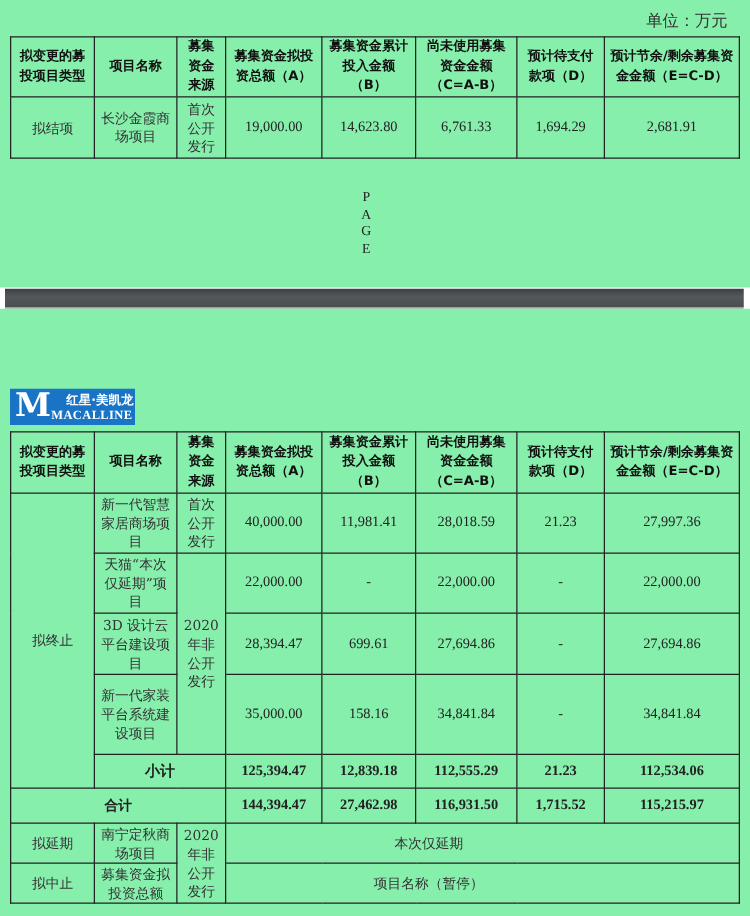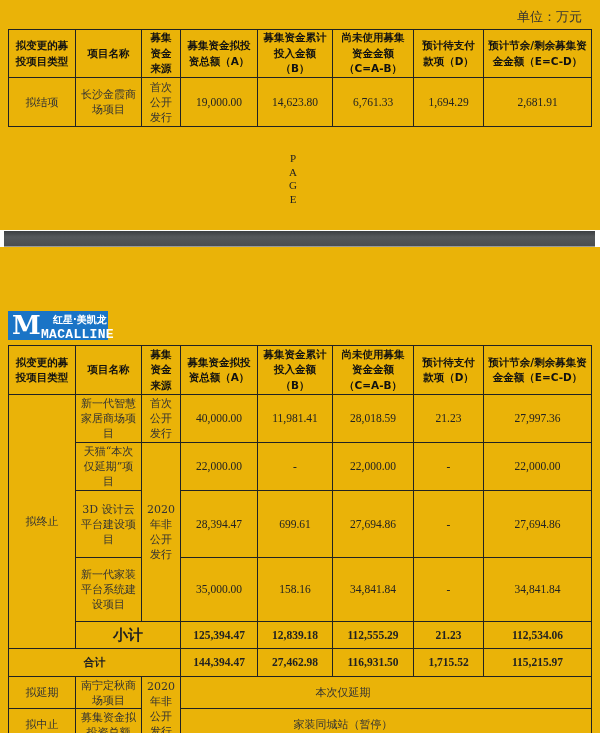--- a/index.html
+++ b/index.html
@@ -2,21 +2,21 @@
 <html><head>
 <meta charset="utf-8">
 <style>
   html, body { margin:0; padding:0; }
   body {
     width:600px; height:733px; position:relative; overflow:hidden;
     background:#ffffff;
     font-family: "DejaVu Serif", "Liberation Serif", serif;
     color:#222;
   }
-  .page { position:absolute; left:0; width:600px; background:#eab308; }
+  .page { position:absolute; left:0; width:600px; background:#86efac; }
   .page1 { top:0; height:230px; }
   .gap-bar {
     position:absolute; left:4px; top:231px; width:591px; height:15px;
     background:linear-gradient(#3c3f42, #55585b 40%, #4a4d50);
     border-bottom:1px solid #9a9a9a;
   }
   .page2 { top:247px; height:486px; }
 
   .unit-label {
     position:absolute; right:18px; top:8px;
@@ -51,22 +51,22 @@
   }
   .logo .m {
     position:absolute; left:4px; top:0px; font-size:26px; line-height:29px;
     font-family:"DejaVu Serif", serif; font-weight:bold;
   }
   .logo .cn-name {
     position:absolute; left:33px; top:2px; font-size:10px; font-weight:bold;
     font-family:"DejaVu Sans", sans-serif; letter-spacing:0px;padding-left:12px;
   }
   .logo .en-name {
-    position:absolute; left:33px; top:16px; font-size:13px; font-weight:bold;
-    font-family:Liberation Mono, monospace; letter-spacing:0.3px;
+    position:absolute; left:33px; top:16px; font-size:10px; font-weight:bold;
+    font-family:Liberation Serif, serif; letter-spacing:0.3px;
   }
   .company-name {
     position:absolute; right:14px; top:86px; font-size:9.5px; font-weight:bold;
     font-family:"DejaVu Sans", sans-serif; color:#111;
     text-decoration:underline;
   }
 </style>
 </head>
 <body>
 
@@ -162,40 +162,40 @@
     <tr style="height:48px">
       <td class="c cn">天猫“本次仅延期”项目</td>
       <td class="c cn" rowspan="3">2020年非公开发行</td>
       <td class="r num">22,000.00</td>
       <td class="r num">-</td>
       <td class="r num">22,000.00</td>
       <td class="r num">-</td>
       <td class="r num">22,000.00</td>
     </tr>
 
-    <tr style="height:67px">
+    <tr style="height:49px">
       <td class="c cn">3D 设计云平台建设项目</td>
       <td class="r num">28,394.47</td>
       <td class="r num">699.61</td>
       <td class="r num">27,694.86</td>
       <td class="r num">-</td>
       <td class="r num">27,694.86</td>
     </tr>
 
     <tr style="height:64px">
       <td class="c cn">新一代家装平台系统建设项目</td>
       <td class="r num">35,000.00</td>
       <td class="r num">158.16</td>
       <td class="r num">34,841.84</td>
       <td class="r num">-</td>
       <td class="r num">34,841.84</td>
     </tr>
 
     <tr style="height:27px">
-      <td class="c b" colspan="2" style="font-family:'DejaVu Sans',sans-serif;font-size:15px;margin-top:17px;">小计</td>
+      <td class="c b" colspan="2" style="font-family:'DejaVu Sans',sans-serif;font-size:12px;margin-top:17px;">小计</td>
       <td class="r num b">125,394.47</td>
       <td class="r num b">12,839.18</td>
       <td class="r num b">112,555.29</td>
       <td class="r num b">21.23</td>
       <td class="r num b">112,534.06</td>
     </tr>
 
     <tr style="height:28px">
       <td class="c b" colspan="3" style="font-family:'DejaVu Sans',sans-serif;font-size:11px;">合计</td>
       <td class="r num b">144,394.47</td>
@@ -208,17 +208,17 @@
     <tr style="height:32px">
       <td class="c cn">拟延期</td>
       <td class="c cn">南宁定秋商场项目</td>
       <td class="c cn" rowspan="2">2020年非公开发行</td>
       <td class="c cn" colspan="5" style="padding-right:90px;">本次仅延期</td>
     </tr>
 
     <tr style="height:32px">
       <td class="c cn">拟中止</td>
       <td class="c cn">募集资金拟投资总额</td>
-      <td class="c cn" colspan="5" style="padding-right:90px;">家装同城站（暂停）</td>
+      <td class="c cn" colspan="5" style="padding-right:90px;">项目名称（暂停）</td>
     </tr>
   </tbody>
     </table>
 </div>
 
 </body></html>

